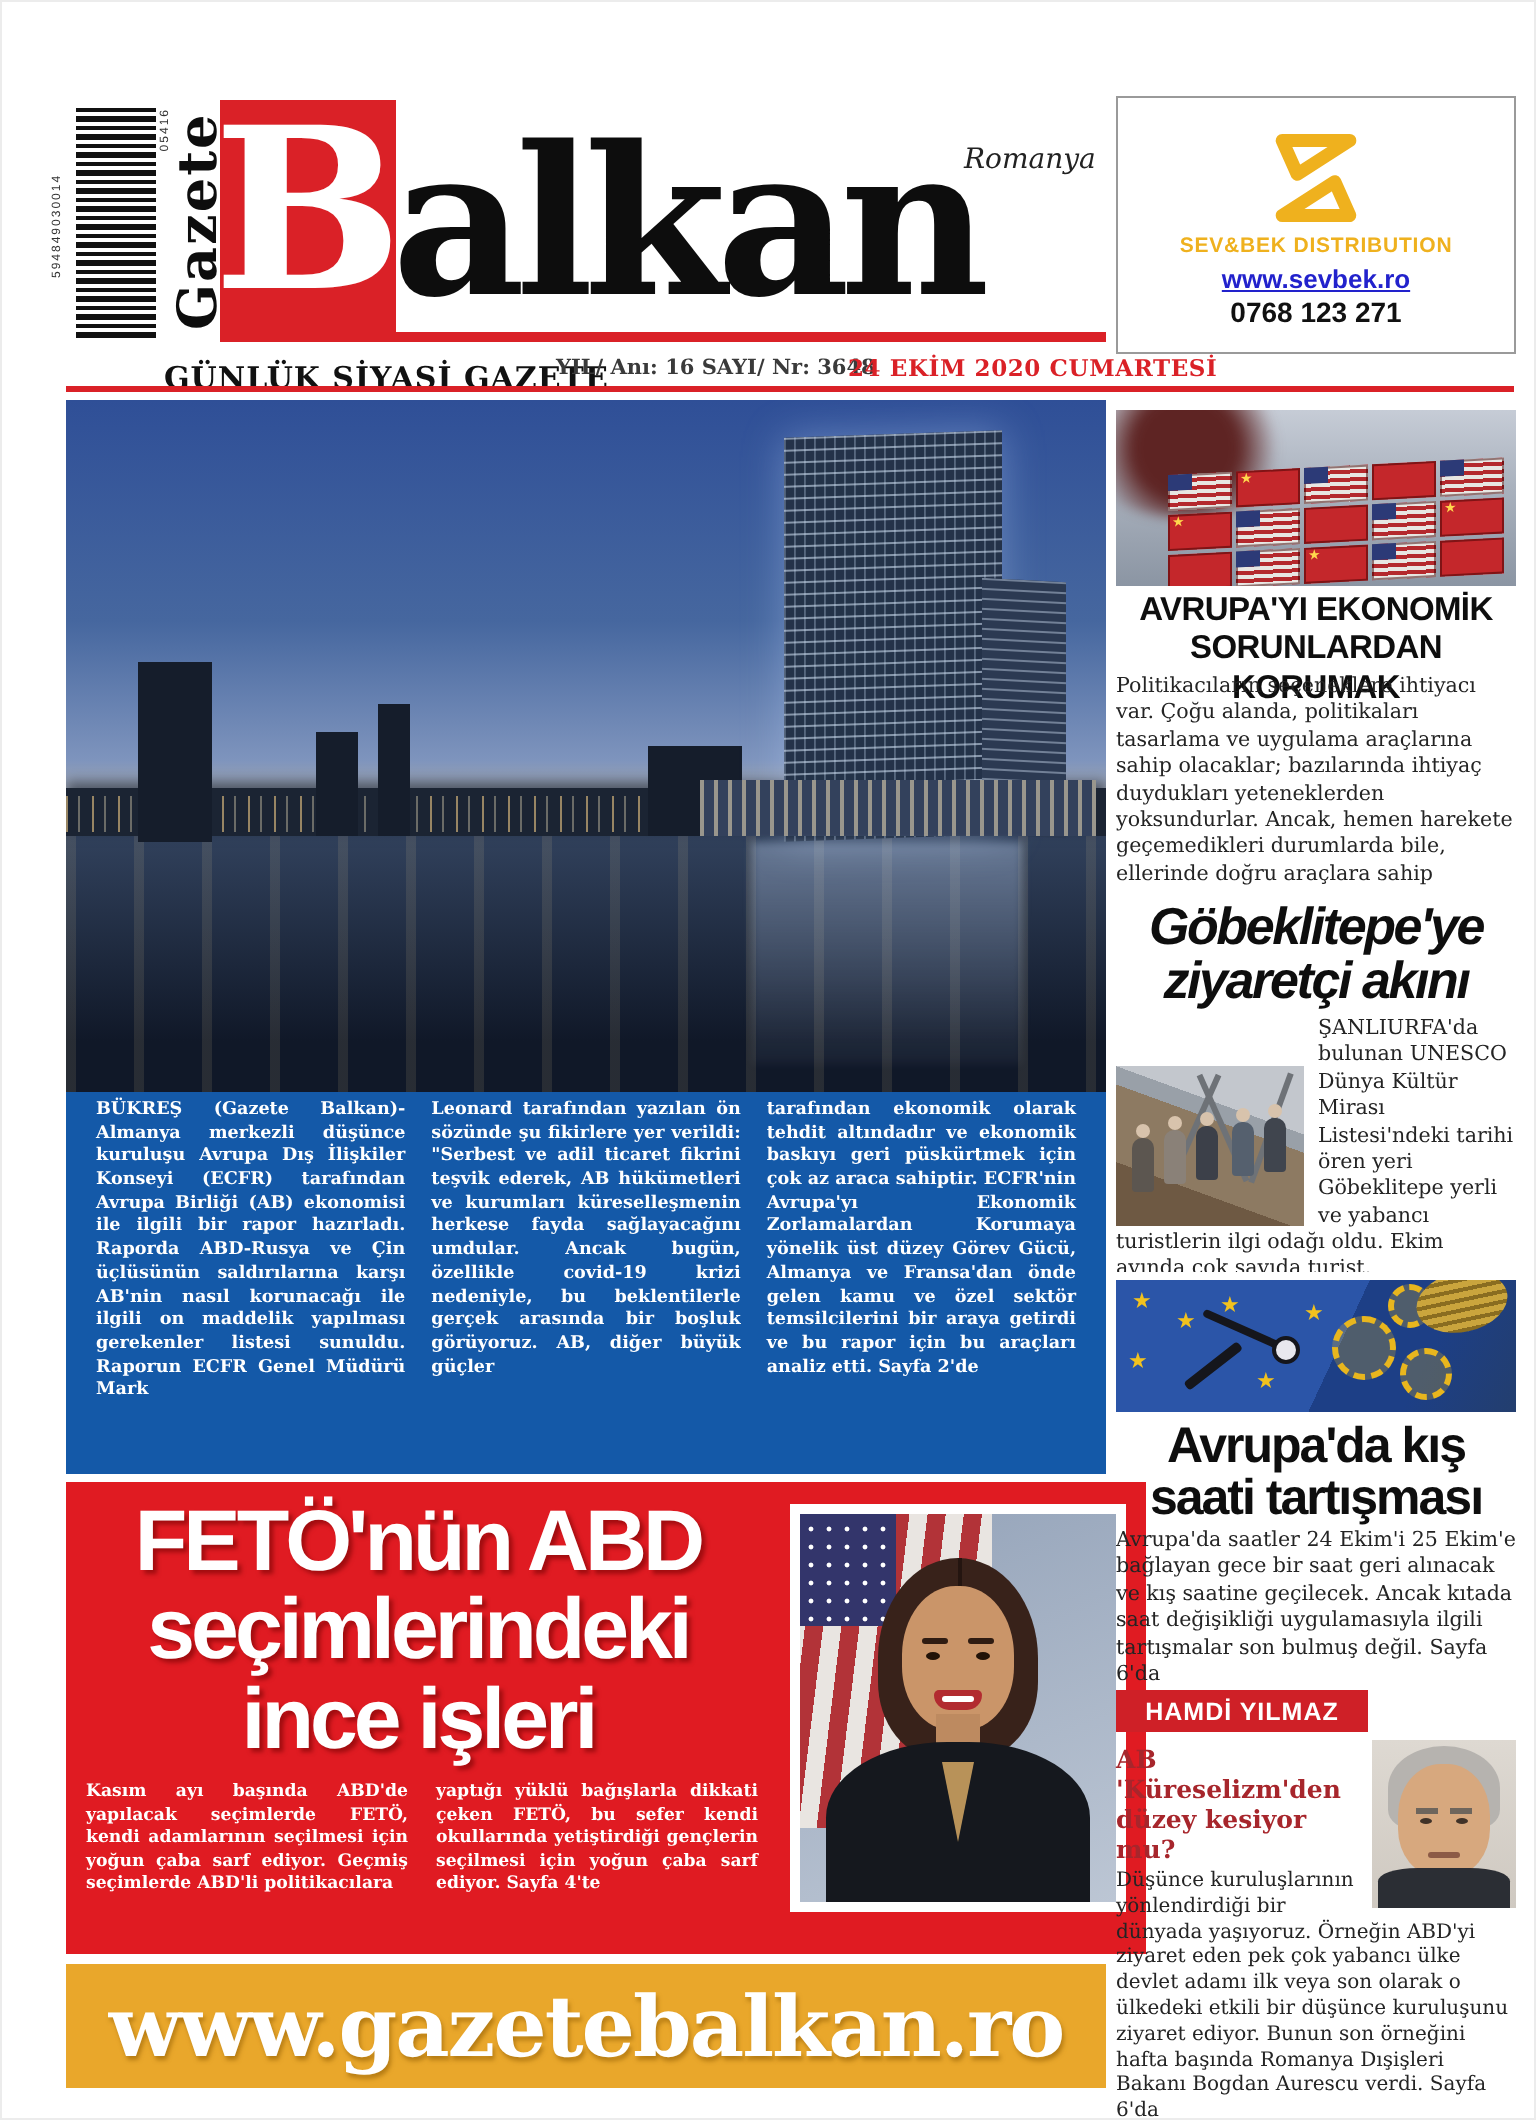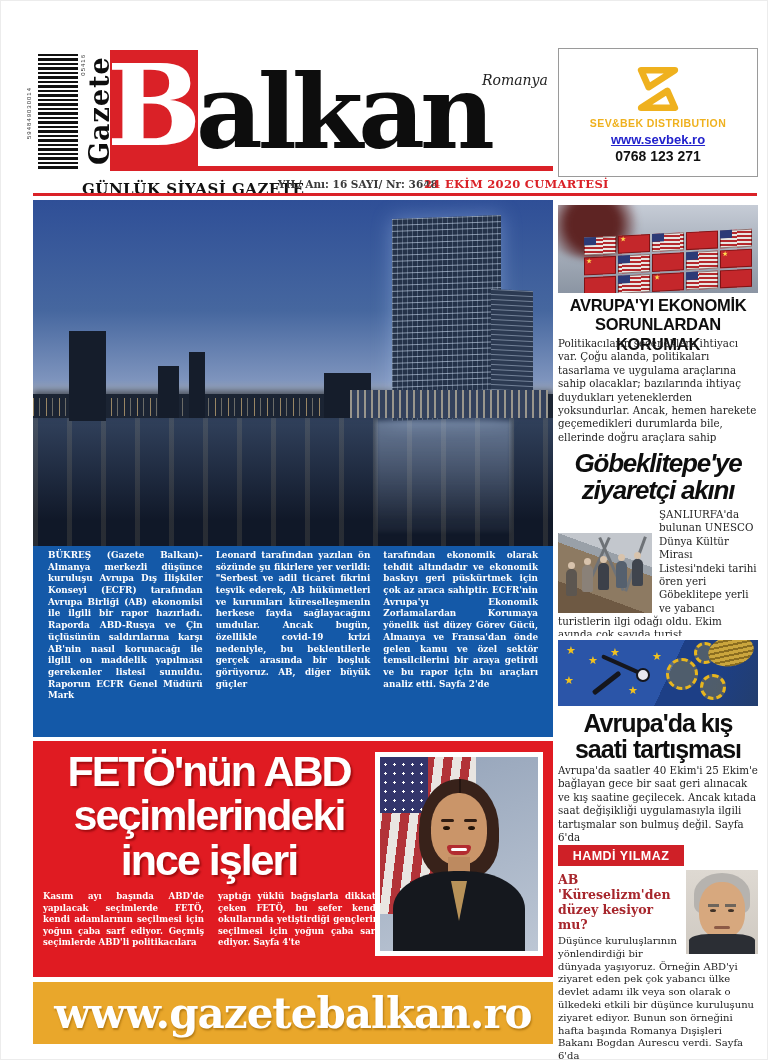--- a/index.html
+++ b/index.html
@@ -74,21 +74,21 @@
 
   
   .blue-panel{left:33px;top:546px;width:520px;height:191px;background:var(--blue,#1459a8);overflow:hidden;}
   .caption{margin:7px 14px 4px 14px;text-align:center;color:#fff;font-weight:bold;font-size:17px;
     line-height:1.3;text-shadow:1px 1px 1px rgba(0,0,30,0.4);}
   .lead-cols{display:flex;gap:13px;padding:4px 15px 0 15px;}
   .lead-col{flex:1;color:#fff;font-family:"DejaVu Serif",serif;font-weight:bold;font-size:8.8px;
     line-height:1.33;text-align:justify;}
 
   
-  .red-panel{left:33px;top:741px;width:520px;height:236px;background:var(--panel-red,#e01b22);overflow:hidden;}
+  .red-panel{left:33px;top:741px;width:520px;height:236px;background:var(--panel-red,#e01b22);overflow:hidden;padding-left:20px;}
   .feto-h{position:absolute;left:8px;top:8px;width:336px;text-align:center;color:#fff;
     font-weight:bold;font-size:43px;line-height:1.03;letter-spacing:-2px;
     text-shadow:2px 2px 2px rgba(110,0,0,0.55);}
   .feto-cols{position:absolute;left:10px;top:150px;width:336px;display:flex;gap:14px;}
   .feto-col{flex:1;color:#fff;font-family:"DejaVu Serif",serif;font-weight:bold;font-size:8.6px;
     line-height:1.35;text-align:justify;}
   .portrait-frame{position:absolute;right:10px;top:11px;width:168px;height:204px;background:#fff;padding:0;
     border:5px solid #fff;box-sizing:border-box;}
   .portrait{position:relative;width:100%;height:100%;overflow:hidden;
     background:linear-gradient(160deg,#94a3b9,#bcc6d4);}
@@ -320,21 +320,21 @@
     <span class="star" style="left:94px;top:10px;">★</span>
     <div class="hand hh"></div>
     <div class="hand mh"></div>
     <div class="hub"></div>
     <div class="gear g1"></div>
     <div class="gear g2"></div>
     <div class="gear g3"></div>
     <div class="coins"></div>
   </div>
   <div class="abs sb sb-h3">Avrupa'da kış saati tartışması</div>
-  <div class="abs sb sb-body sb-b3">Avrupa'da saatler 40 Ekim'i 25 Ekim'e bağlayan gece bir saat geri alınacak ve kış saatine geçilecek. Ancak kıtada saat değişikliği uygulamasıyla ilgili tartışmalar son bulmuş değil. Sayfa 6'da</div>
+  <div class="abs sb sb-body sb-b3">Avrupa'da saatler 24 Ekim'i 25 Ekim'e bağlayan gece bir saat geri alınacak ve kış saatine geçilecek. Ancak kıtada saat değişikliği uygulamasıyla ilgili tartışmalar son bulmuş değil. Sayfa 6'da</div>
 
   <div class="abs sb colbox">
     <div class="col-name">HAMDİ YILMAZ</div>
     <div class="col-photo">
       <div class="ch-hair"></div>
       <div class="ch-face">
         <div class="ch-brow l"></div>
           <div class="ch-brow r"></div>
         <div class="ch-eye l"></div>
           <div class="ch-eye r"></div>

